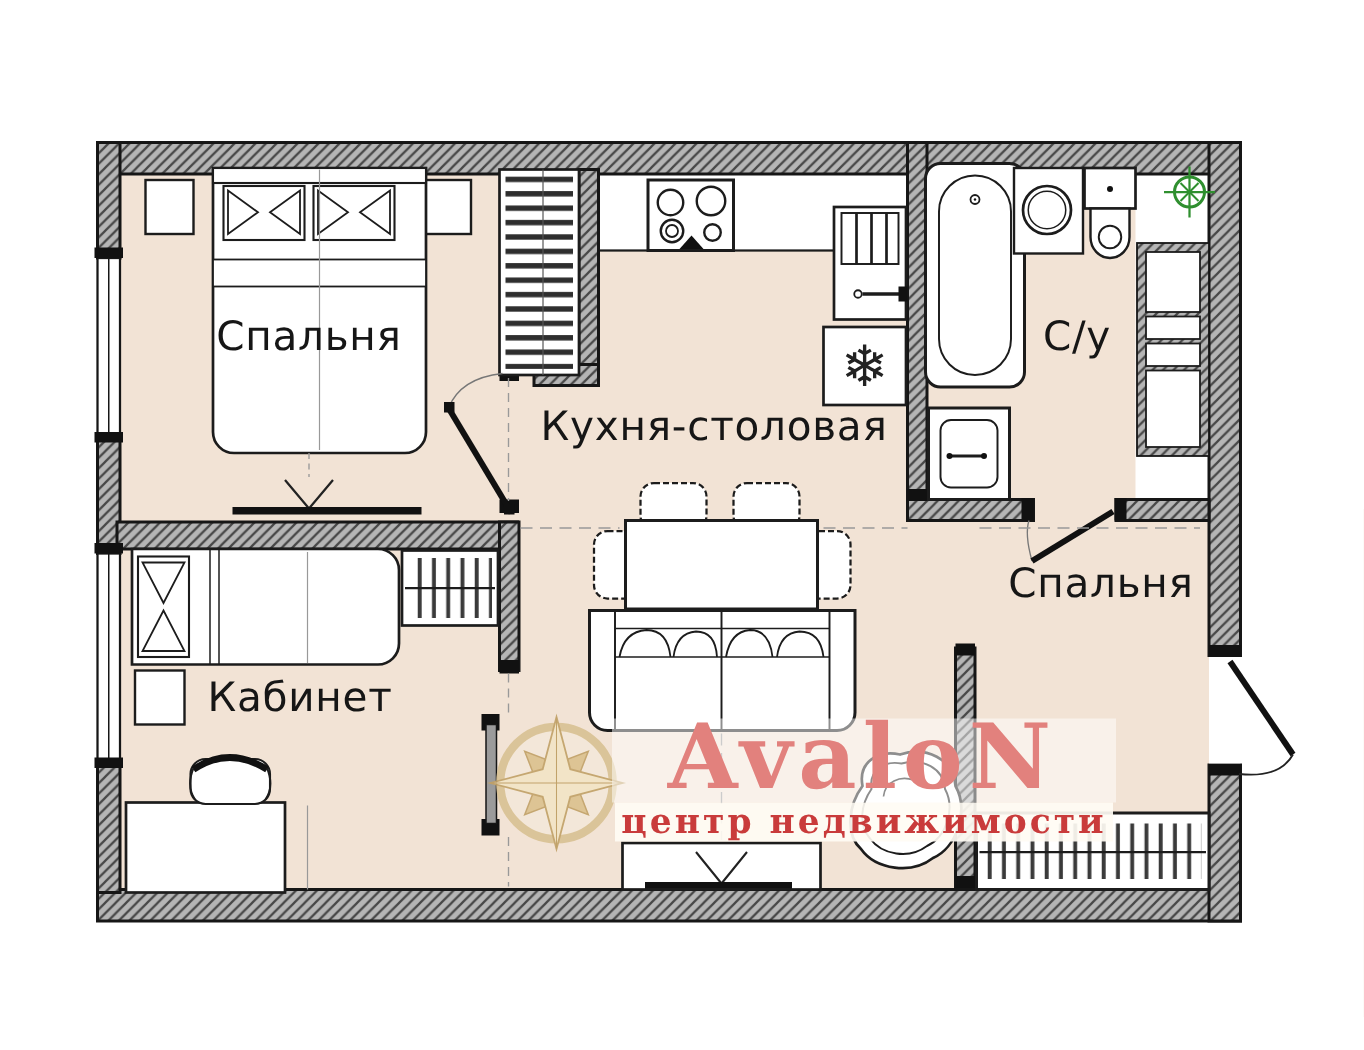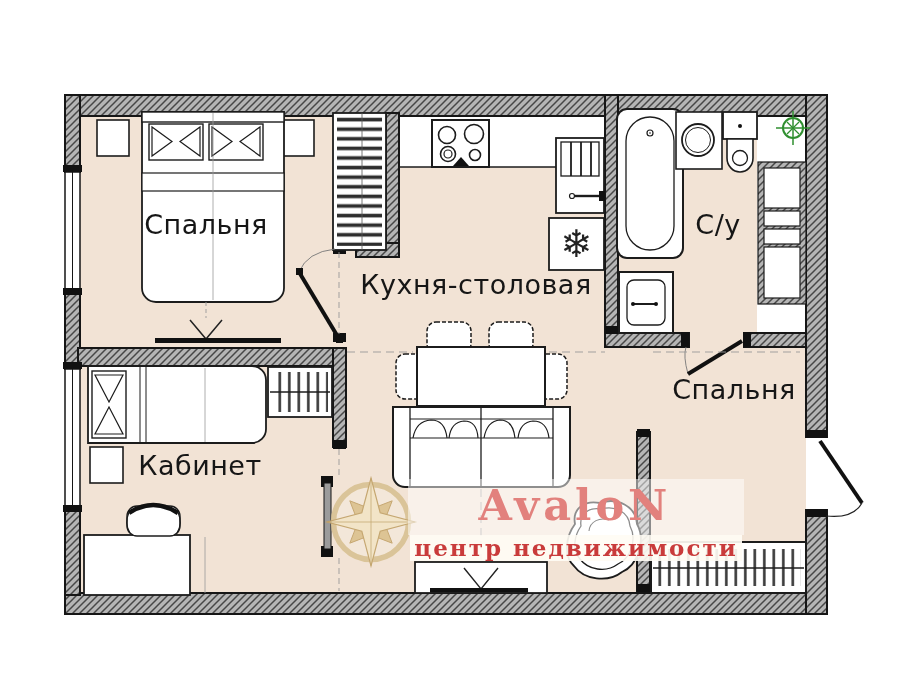--- a/index.html
+++ b/index.html
@@ -9,21 +9,21 @@
   .room-label{position:absolute;font-weight:500;color:#161616;
               font-size:27px;text-align:center;letter-spacing:0.5px;white-space:nowrap;}
   .label-bedroom{left:106px;top:209px;width:200px;}
   .label-kitchen{left:346px;top:269px;width:260px;}
   .label-bath{left:668px;top:209px;width:100px;}
   .label-hall{left:634px;top:374px;width:200px;}
   .label-office{left:100px;top:450px;width:200px;}
   .wm-whitebox{position:absolute;left:408px;top:479px;width:336px;height:56px;
                background:rgba(255,255,255,0.5);}
   .wm-brand{position:absolute;left:385px;top:474px;width:380px;text-align:center;
-            font-family:"DejaVu Serif",serif;font-weight:bold;font-size:43px;line-height:62px;
+            font-family:"DejaVu Serif",serif;font-weight:bold;font-size:60px;line-height:62px;
             color:#e2817d;letter-spacing:4px;}
   .wm-tagline{position:absolute;left:410px;top:535px;width:332px;height:26px;line-height:26px;
               background:rgba(255,252,244,0.92);text-align:center;
               font-family:"DejaVu Serif",serif;font-weight:bold;font-size:23px;
               color:#c93b3b;letter-spacing:2px;}
 </style>
 </head>
 <body>
 
 <div class="canvas">

